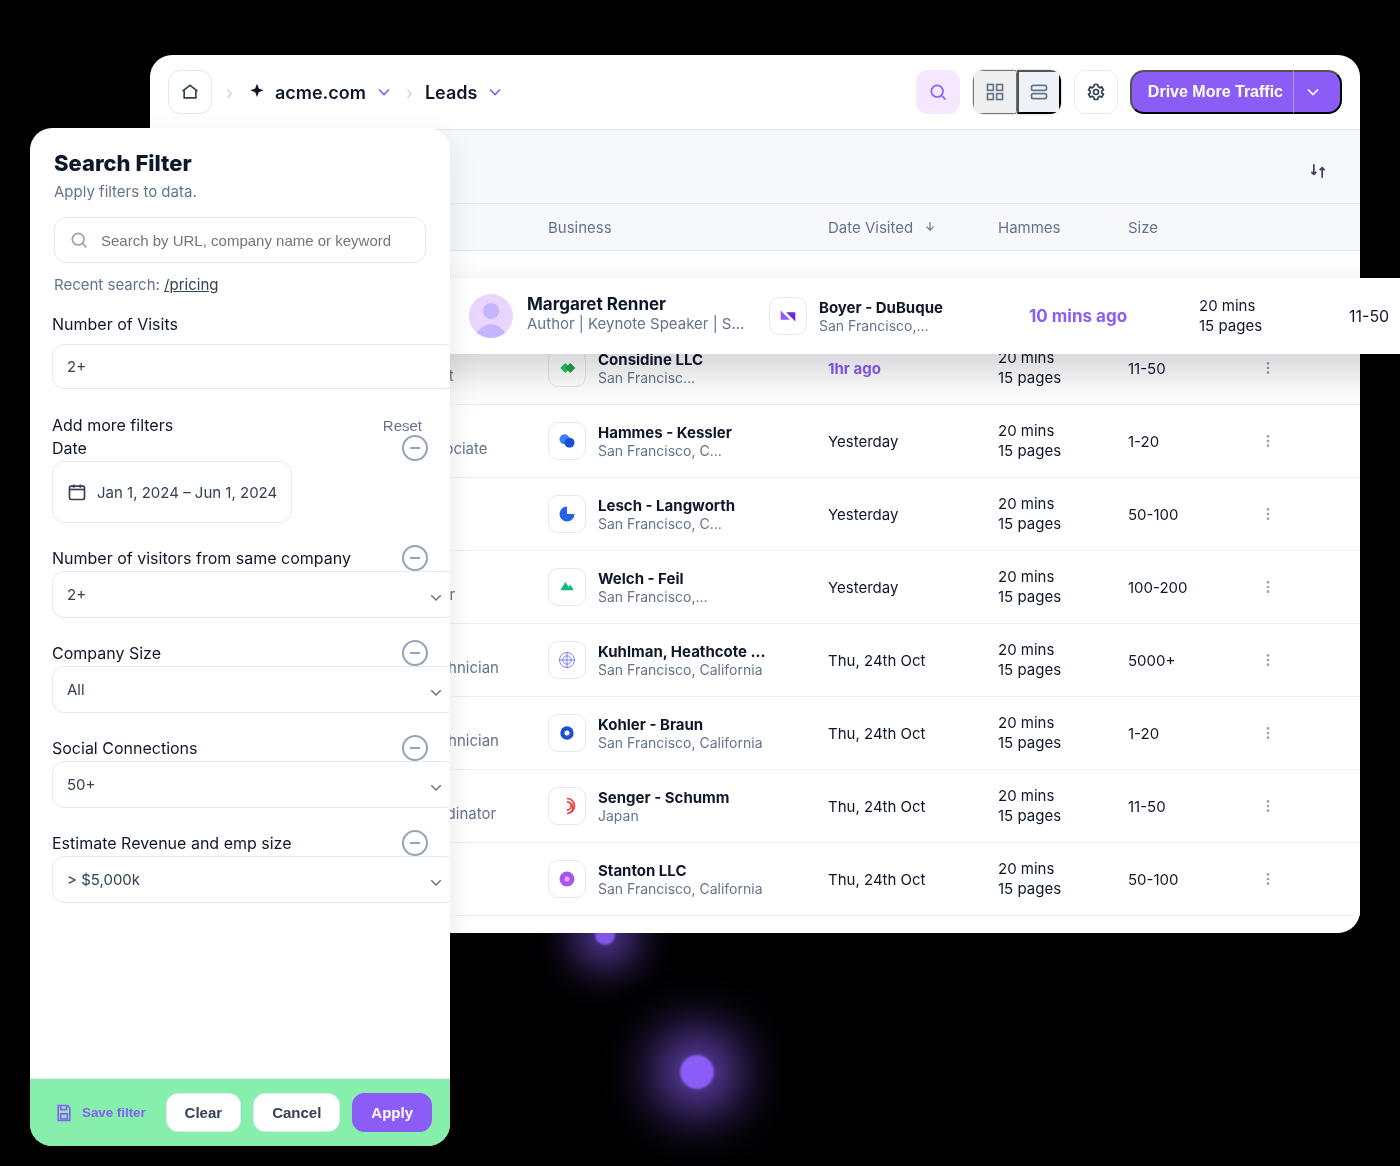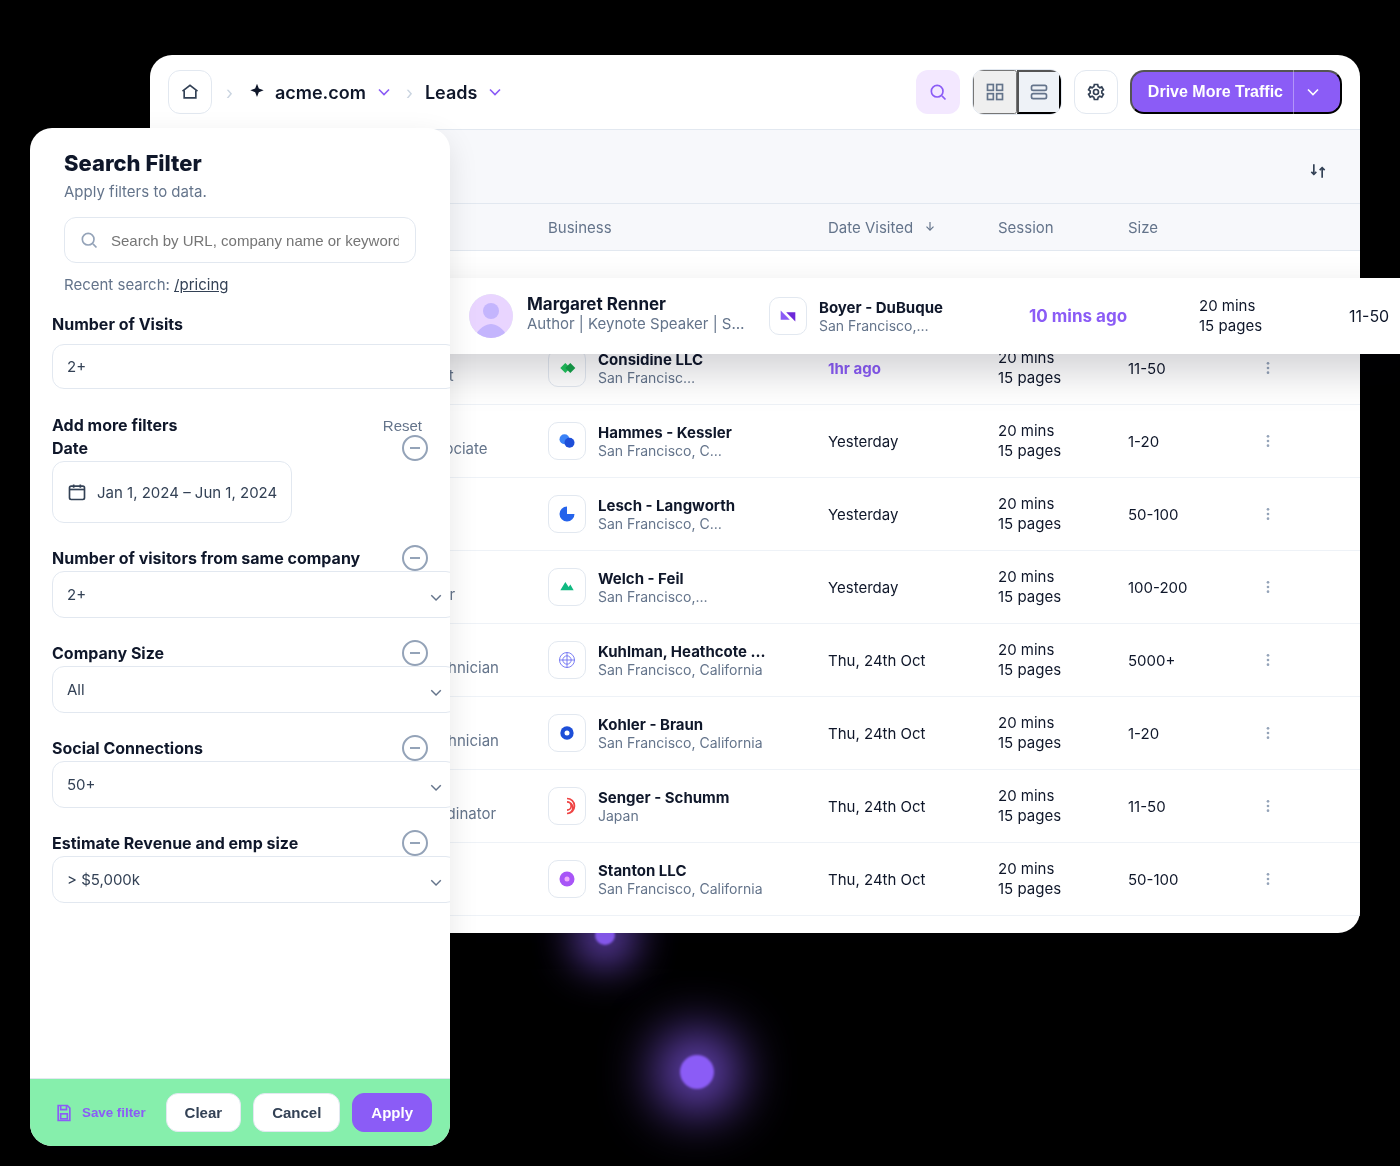--- a/index.html
+++ b/index.html
@@ -118,30 +118,30 @@
   }
   .rowcard .lead .jt{max-width:220px}
   .rowcard .sz{font-size:16px}
   .rowcard .dt.accent{font-size:17px}
 
   
   .filter{
     position:absolute;left:30px;top:128px;width:420px;height:1018px;background:#fff;border-radius:22px;
     box-shadow:var(--shadow);display:flex;flex-direction:column;overflow:hidden
   }
-  .filter .pad{padding:22px 34px 0}
+  .filter .pad{padding:22px 24px 0}
   .filter h3{margin:0 0 6px;font-size:22px;font-weight:800}
   .filter .desc{color:var(--muted);font-size:15px}
   .filter .searchbox{
     margin-top:16px;display:flex;align-items:center;gap:10px;border:1px solid var(--line);border-radius:12px;padding:12px 14px;color:#94a3b8
   }
   .filter input[type=text]{border:0;outline:none;font-size:15px;flex:1;color:#334155}
   .filter .recent{margin-top:12px;font-size:15px;color:var(--muted)}
   .filter .recent a{color:#334155;text-decoration:underline}
-  .lbl{font-weight:700;font-size:16px;color:#0f172a;margin-top:20px;margin-bottom:10px}
+  .lbl{font-weight:400;font-size:16px;color:#0f172a;margin-top:20px;margin-bottom:10px}
   .rowhdr{display:flex;align-items:center;justify-content:space-between}
   .reset{color:var(--muted);font-size:15px}
   .collapse{
     width:22px;height:22px;border:2px solid #94a3b8;border-radius:50%;display:flex;align-items:center;justify-content:center;color:#94a3b8
   }
   .collapse:before{content:"";display:block;width:10px;height:2px;background:#94a3b8}
   .sel{
     width:100%;border:1px solid var(--line);border-radius:12px;padding:12px 14px;font-size:15px;color:#334155;
     display:flex;align-items:center;justify-content:space-between;background:#fff
   }
@@ -264,21 +264,21 @@
     <div>Business</div>
     <div>
       <span>Date Visited</span>
       <span class="sorticon">
         <svg width="14" height="14" viewBox="0 0 24 24" fill="none" stroke="currentColor" stroke-width="2">
             <path d="M12 5v14"></path>
             <path d="M6 13l6 6 6-6"></path>
           </svg>
       </span>
     </div>
-    <div>Session</div>
+    <div>Hammes</div>
     <div>Size</div>
     <div></div>
   </div>
 
   <div class="rows" id="rows">
 
     <div class="row" style="visibility:hidden;height:64px;padding-top:8px;padding-bottom:8px"></div>
   <div class="row">
         <div class="ck"><input type="checkbox" style=""></div>
         <div class="lead">

